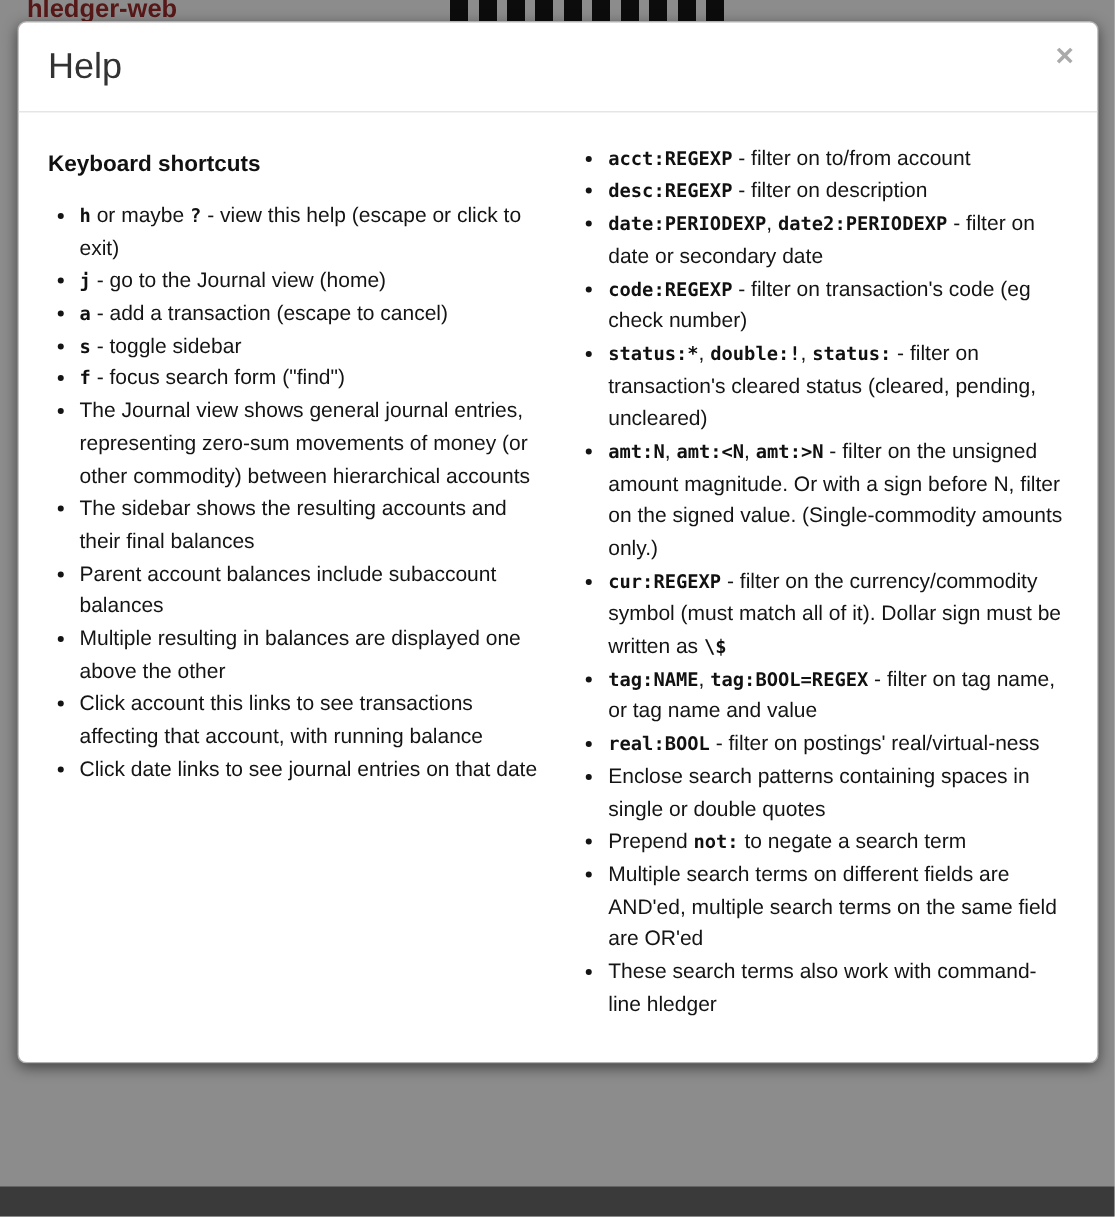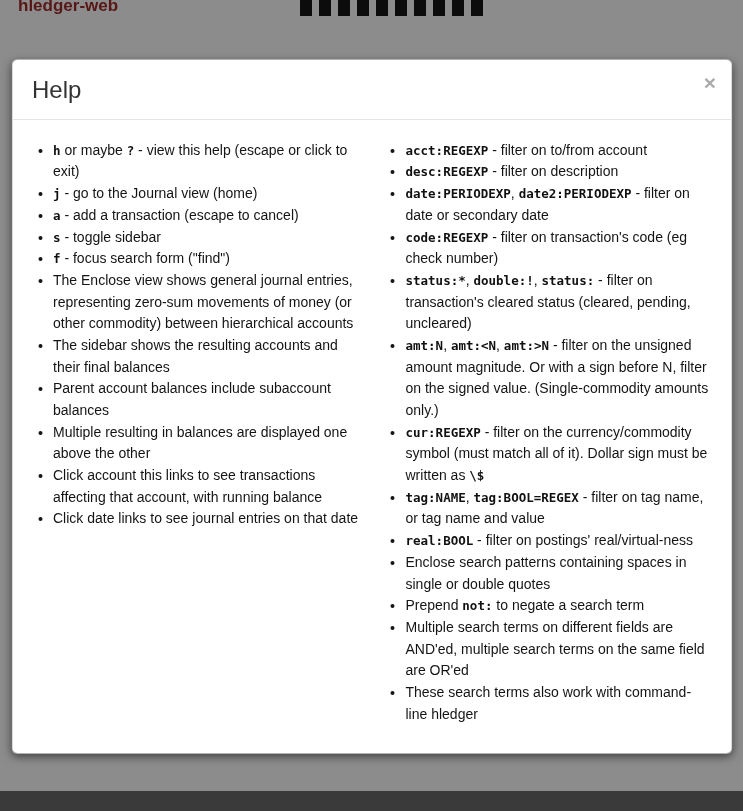--- a/index.html
+++ b/index.html
@@ -30,21 +30,20 @@
     background: rgba(0,0,0,0.45);
   }
   .modal {
     position: absolute; top: 14px; left: 50%;
     transform: translateX(-50%);
     width: 721px;
     background: #ffffff;
     border: 1px solid rgba(0,0,0,0.3);
     border-radius: 6px;
     box-shadow: 0 3px 9px rgba(0,0,0,0.5);
-    margin-top: 45px;
   }
   .modal-header {
     position: relative;
     padding: 16px 16px 14px 20px;
     border-bottom: 1px solid #e5e5e5;
   }
   .modal-title {
     font-size: 24px; font-weight: 500;
     color: #333; line-height: 1.2;
   }
@@ -88,29 +87,30 @@
 
 <div class="overlay"></div>
 
 <div class="modal">
   <div class="modal-header">
     <h2 class="modal-title">Help</h2>
     <button class="close-btn">×</button>
   </div>
   <div class="modal-body">
     <div class="col">
+        <h3>Keyboard shortcuts</h3>
         <ul>
           <li><code>h</code> or maybe <code>?</code> - view this help (escape or click to exit)</li>
           <li><code>j</code> - go to the Journal view (home)</li>
           <li><code>a</code> - add a transaction (escape to cancel)</li>
           <li><code>s</code> - toggle sidebar</li>
           <li><code>f</code> - focus search form ("find")</li>
         </ul>
         <ul>
-          <li>The Enclose view shows general journal entries, representing zero-sum movements of money (or other commodity) between hierarchical accounts</li>
+          <li>The Journal view shows general journal entries, representing zero-sum movements of money (or other commodity) between hierarchical accounts</li>
           <li>The sidebar shows the resulting accounts and their final balances</li>
           <li>Parent account balances include subaccount balances</li>
           <li>Multiple resulting in balances are displayed one above the other</li>
           <li>Click account this links to see transactions affecting that account, with running balance</li>
           <li>Click date links to see journal entries on that date</li>
         </ul>
       </div>
     <div class="col">
         <ul>
           <li><code>acct:REGEXP</code> - filter on to/from account</li>

